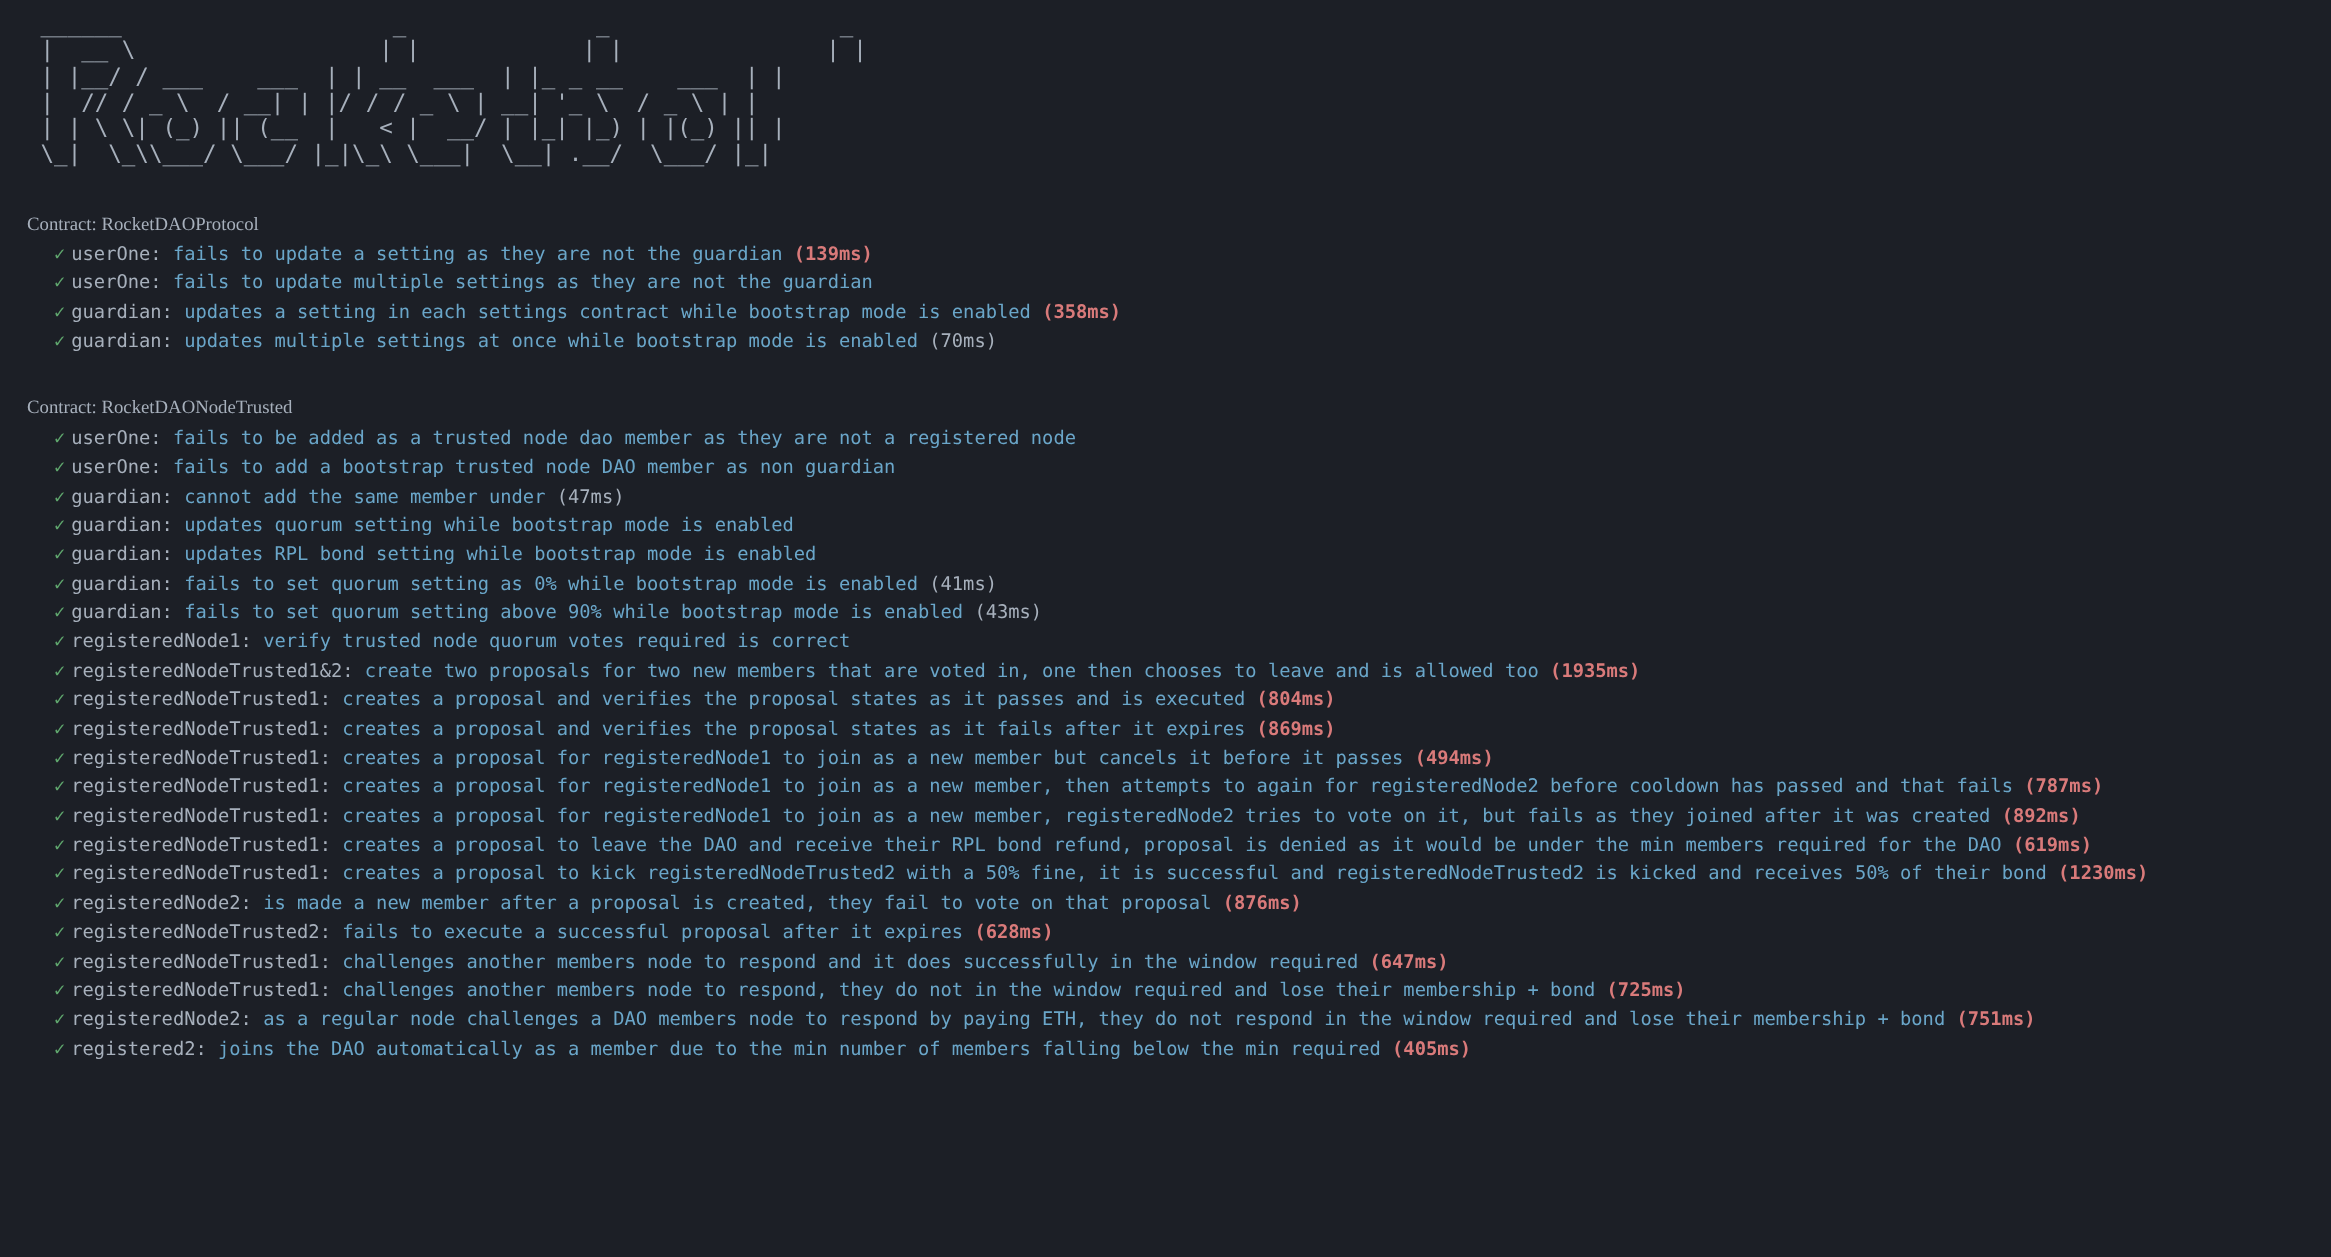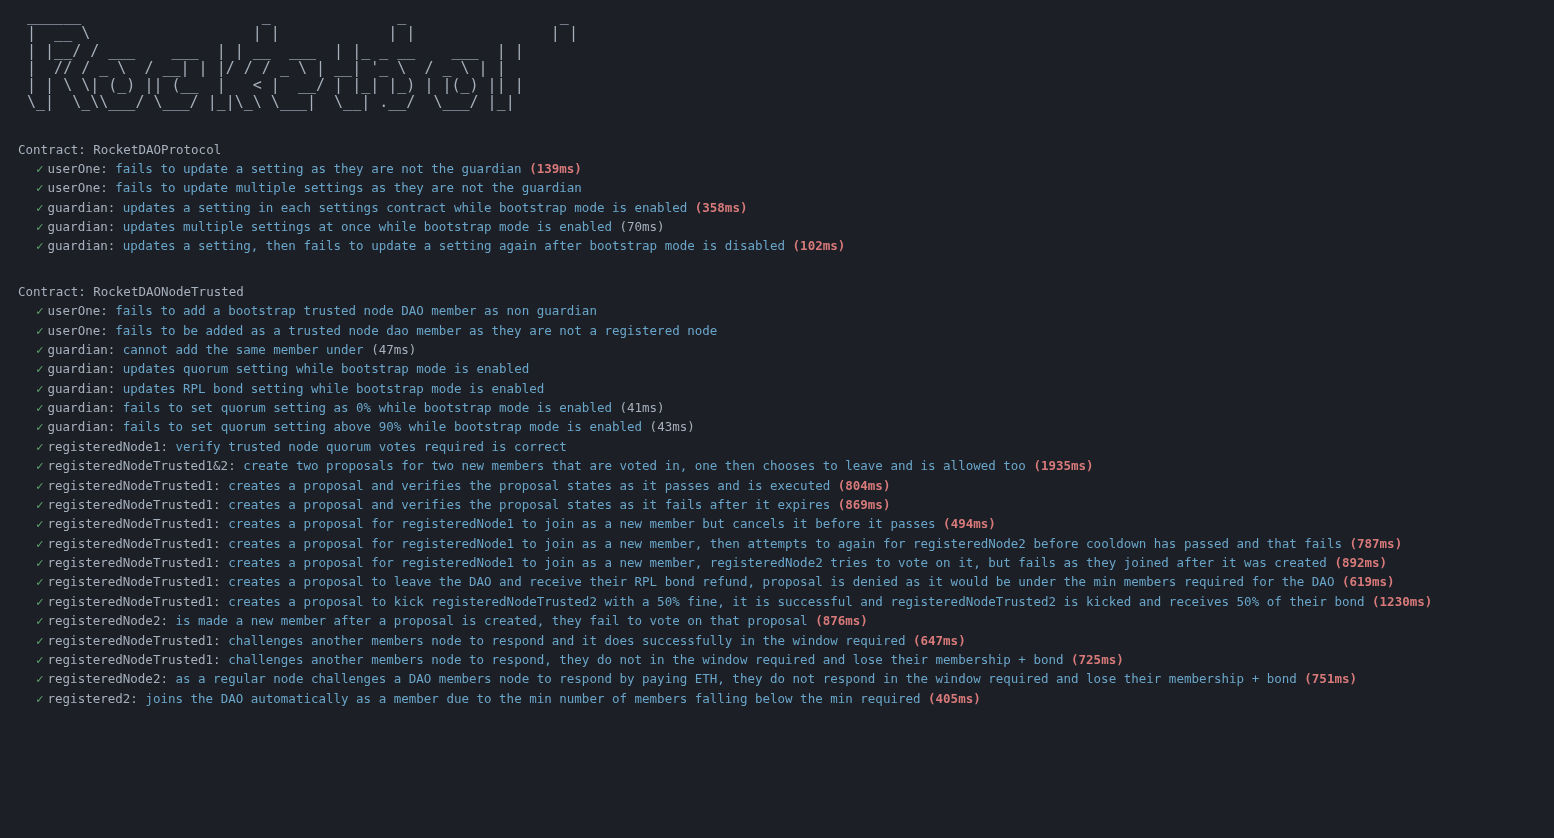--- a/index.html
+++ b/index.html
@@ -17,20 +17,21 @@
       white-space: pre;
       color: #a7b0bc;
       font-family: monospace;
       font-size: 15px;
       line-height: 1.15;
       margin-bottom: 28px;
     }
     .contract-header {
       color: #a7b0bc;
       margin-top: 12px;
+      font-family: Liberation Serif, serif;
     }
     .test-line {
       padding-left: 18px;
     }
     .check {
       color: #5fa66d;
       margin-right: 4px;
     }
     .actor {
       color: #a7b0bc;
@@ -58,37 +59,37 @@
  |  // / _ \  / __| | |/ / / _ \ | __| '_ \  / _ \ | |
  | | \ \| (_) || (__  |   &lt; |  __/ | |_| |_) | |(_) || |
  \_|  \_\\___/ \___/ |_|\_\ \___|  \__| .__/  \___/ |_|</pre>
 
 <div id="terminal-output">
     <div class="contract-header">Contract: RocketDAOProtocol</div>
     <div class="test-line"><span class="check">✓</span><span class="actor">userOne: </span><span class="desc">fails to update a setting as they are not the guardian</span><span class="timing-red"> (139ms)</span></div>
     <div class="test-line"><span class="check">✓</span><span class="actor">userOne: </span><span class="desc">fails to update multiple settings as they are not the guardian</span></div>
     <div class="test-line"><span class="check">✓</span><span class="actor">guardian: </span><span class="desc">updates a setting in each settings contract while bootstrap mode is enabled</span><span class="timing-red"> (358ms)</span></div>
     <div class="test-line"><span class="check">✓</span><span class="actor">guardian: </span><span class="desc">updates multiple settings at once while bootstrap mode is enabled</span><span class="timing-normal"> (70ms)</span></div>
-    <div class="test-line"><span class="check">✓</span><span class="actor">guardian: </span><span class="desc">updates a setting, then fails to update a setting again after bootstrap mode is disabled</span><span class="timing-red"> (102ms)</span></div>
     <div class="space-before-contract"></div>
     <div class="contract-header">Contract: RocketDAONodeTrusted</div>
+    <div class="test-line"><span class="check">✓</span><span class="actor">userOne: </span><span class="desc">fails to be added as a trusted node dao member as they are not a registered node</span></div>
     <div class="test-line"><span class="check">✓</span><span class="actor">userOne: </span><span class="desc">fails to add a bootstrap trusted node DAO member as non guardian</span></div>
-    <div class="test-line"><span class="check">✓</span><span class="actor">userOne: </span><span class="desc">fails to be added as a trusted node dao member as they are not a registered node</span></div>
     <div class="test-line"><span class="check">✓</span><span class="actor">guardian: </span><span class="desc">cannot add the same member under</span><span class="timing-normal"> (47ms)</span></div>
     <div class="test-line"><span class="check">✓</span><span class="actor">guardian: </span><span class="desc">updates quorum setting while bootstrap mode is enabled</span></div>
     <div class="test-line"><span class="check">✓</span><span class="actor">guardian: </span><span class="desc">updates RPL bond setting while bootstrap mode is enabled</span></div>
     <div class="test-line"><span class="check">✓</span><span class="actor">guardian: </span><span class="desc">fails to set quorum setting as 0% while bootstrap mode is enabled</span><span class="timing-normal"> (41ms)</span></div>
     <div class="test-line"><span class="check">✓</span><span class="actor">guardian: </span><span class="desc">fails to set quorum setting above 90% while bootstrap mode is enabled</span><span class="timing-normal"> (43ms)</span></div>
     <div class="test-line"><span class="check">✓</span><span class="actor">registeredNode1: </span><span class="desc">verify trusted node quorum votes required is correct</span></div>
     <div class="test-line"><span class="check">✓</span><span class="actor">registeredNodeTrusted1&amp;2: </span><span class="desc">create two proposals for two new members that are voted in, one then chooses to leave and is allowed too</span><span class="timing-red"> (1935ms)</span></div>
     <div class="test-line"><span class="check">✓</span><span class="actor">registeredNodeTrusted1: </span><span class="desc">creates a proposal and verifies the proposal states as it passes and is executed</span><span class="timing-red"> (804ms)</span></div>
     <div class="test-line"><span class="check">✓</span><span class="actor">registeredNodeTrusted1: </span><span class="desc">creates a proposal and verifies the proposal states as it fails after it expires</span><span class="timing-red"> (869ms)</span></div>
     <div class="test-line"><span class="check">✓</span><span class="actor">registeredNodeTrusted1: </span><span class="desc">creates a proposal for registeredNode1 to join as a new member but cancels it before it passes</span><span class="timing-red"> (494ms)</span></div>
     <div class="test-line"><span class="check">✓</span><span class="actor">registeredNodeTrusted1: </span><span class="desc">creates a proposal for registeredNode1 to join as a new member, then attempts to again for registeredNode2 before cooldown has passed and that fails</span><span class="timing-red"> (787ms)</span></div>
     <div class="test-line"><span class="check">✓</span><span class="actor">registeredNodeTrusted1: </span><span class="desc">creates a proposal for registeredNode1 to join as a new member, registeredNode2 tries to vote on it, but fails as they joined after it was created</span><span class="timing-red"> (892ms)</span></div>
     <div class="test-line"><span class="check">✓</span><span class="actor">registeredNodeTrusted1: </span><span class="desc">creates a proposal to leave the DAO and receive their RPL bond refund, proposal is denied as it would be under the min members required for the DAO</span><span class="timing-red"> (619ms)</span></div>
     <div class="test-line"><span class="check">✓</span><span class="actor">registeredNodeTrusted1: </span><span class="desc">creates a proposal to kick registeredNodeTrusted2 with a 50% fine, it is successful and registeredNodeTrusted2 is kicked and receives 50% of their bond</span><span class="timing-red"> (1230ms)</span></div>
     <div class="test-line"><span class="check">✓</span><span class="actor">registeredNode2: </span><span class="desc">is made a new member after a proposal is created, they fail to vote on that proposal</span><span class="timing-red"> (876ms)</span></div>
+    <div class="test-line"><span class="check">✓</span><span class="actor">registeredNodeTrusted2: </span><span class="desc">fails to execute a successful proposal after it expires</span><span class="timing-red"> (628ms)</span></div>
     <div class="test-line"><span class="check">✓</span><span class="actor">registeredNodeTrusted1: </span><span class="desc">challenges another members node to respond and it does successfully in the window required</span><span class="timing-red"> (647ms)</span></div>
     <div class="test-line"><span class="check">✓</span><span class="actor">registeredNodeTrusted1: </span><span class="desc">challenges another members node to respond, they do not in the window required and lose their membership + bond</span><span class="timing-red"> (725ms)</span></div>
     <div class="test-line"><span class="check">✓</span><span class="actor">registeredNode2: </span><span class="desc">as a regular node challenges a DAO members node to respond by paying ETH, they do not respond in the window required and lose their membership + bond</span><span class="timing-red"> (751ms)</span></div>
     <div class="test-line"><span class="check">✓</span><span class="actor">registered2: </span><span class="desc">joins the DAO automatically as a member due to the min number of members falling below the min required</span><span class="timing-red"> (405ms)</span></div>
   </div>
 
 </body></html>

